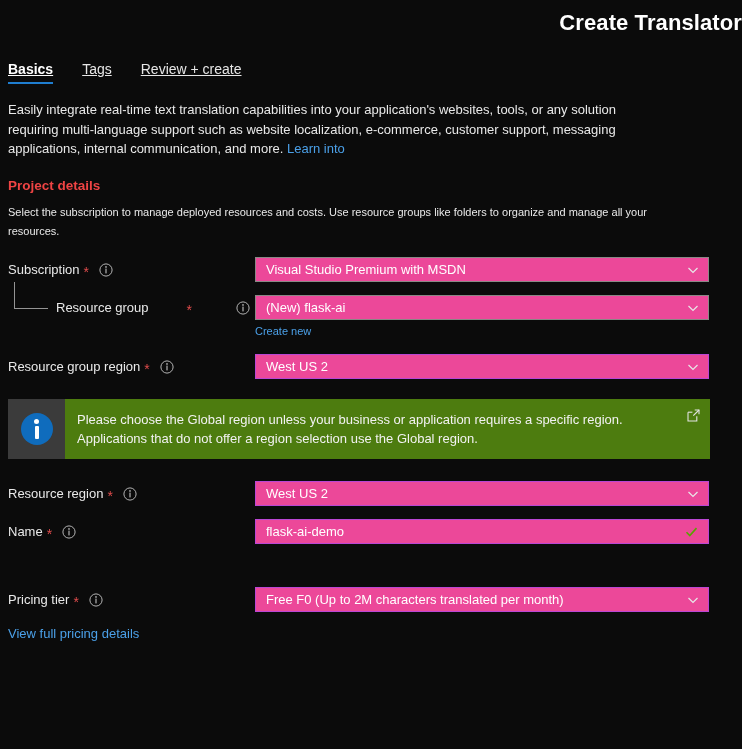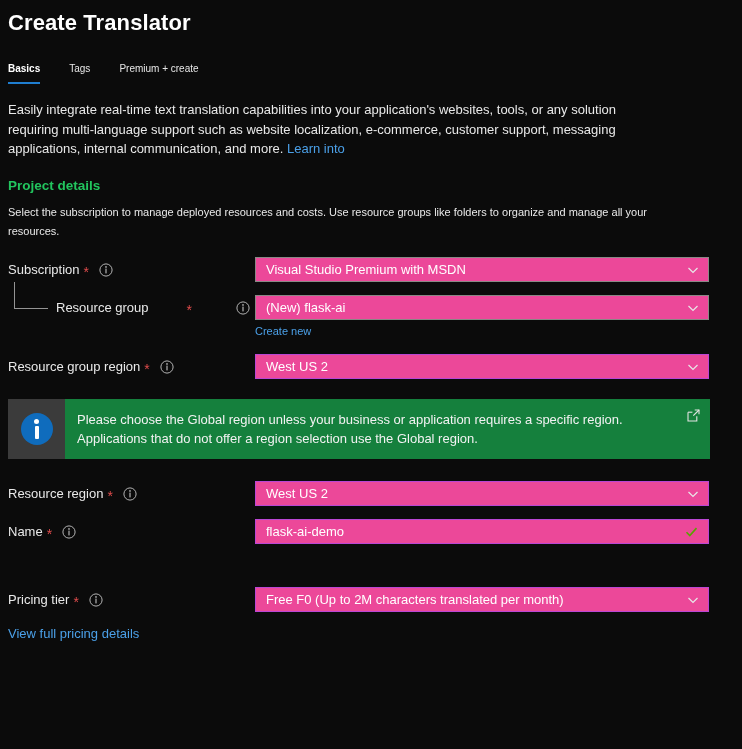--- a/index.html
+++ b/index.html
@@ -26,38 +26,40 @@
   }
 
   
   .page-title {
     font-size: 22px;
     font-weight: bold;
     color: #ffffff;
     padding: 8px 0 0 8px;
     letter-spacing: 0.1px;
     line-height: 30px;
+    text-align: right;
   }
 
   
   .tabbar {
     display: flex;
     align-items: flex-end;
     padding: 36px 0 0 8px;
     height: 46px;
   }
   .tab {
-    font-size: 10px;
+    font-size: 14px;
     color: #e6e6e6;
     padding: 0 0 7px 0;
     margin-right: 29px;
     position: relative;
     cursor: pointer;
     line-height: 16px;
     white-space: nowrap;
+    text-decoration: underline;
   }
   .tab.active {
     font-weight: bold;
     color: #ffffff;
   }
   .tab.active::after {
     content: "";
     position: absolute;
     left: 0;
     right: 0;
@@ -77,21 +79,21 @@
   a.link {
     color: #4ba0e8;
     text-decoration: none;
     cursor: pointer;
   }
 
   .section-head {
     padding: 19px 0 0 8px;
     font-size: 13.5px;
     font-weight: bold;
-    color: #22c55e;
+    color: #ef4444;
   }
   .section-desc {
     padding: 10px 60px 0 8px;
     font-size: 11px;
     line-height: 19px;
     color: #e9e9e9;
   }
 
   
   .form-row {
@@ -183,21 +185,21 @@
     width: 34px;
     height: 27px;
     border-left: 1px solid #949494;
     border-bottom: 1px solid #949494;
     pointer-events: none;
   }
 
   
   .banner {
     margin: 20px 32px 0 8px;
-    background: #15803d;
+    background: #4d7c0f;
     display: flex;
     align-items: stretch;
     min-height: 54px;
     position: relative;
   }
   .banner-iconwrap {
     width: 57px;
     background: #3b3b3b;
     display: flex;
     align-items: center;
@@ -250,21 +252,21 @@
   <div class="page-title">Create Translator</div>
 
   <div class="tabbar">
     <div class="tab active">
       <span>Basics</span>
     </div>
     <div class="tab">
       <span>Tags</span>
     </div>
     <div class="tab">
-      <span>Premium + create</span>
+      <span>Review + create</span>
     </div>
   </div>
 
   <div class="intro">
     <span>Easily integrate real-time text translation capabilities into your application's websites, tools, or any solution requiring multi-language support such as website localization, e-commerce, customer support, messaging applications, internal communication, and more.</span>
     <a class="link">Learn into</a>
   </div>
 
   <div class="section-head">Project details</div>
   <div class="section-desc">Select the subscription to manage deployed resources and costs. Use resource groups like folders to organize and manage all your resources.</div>

